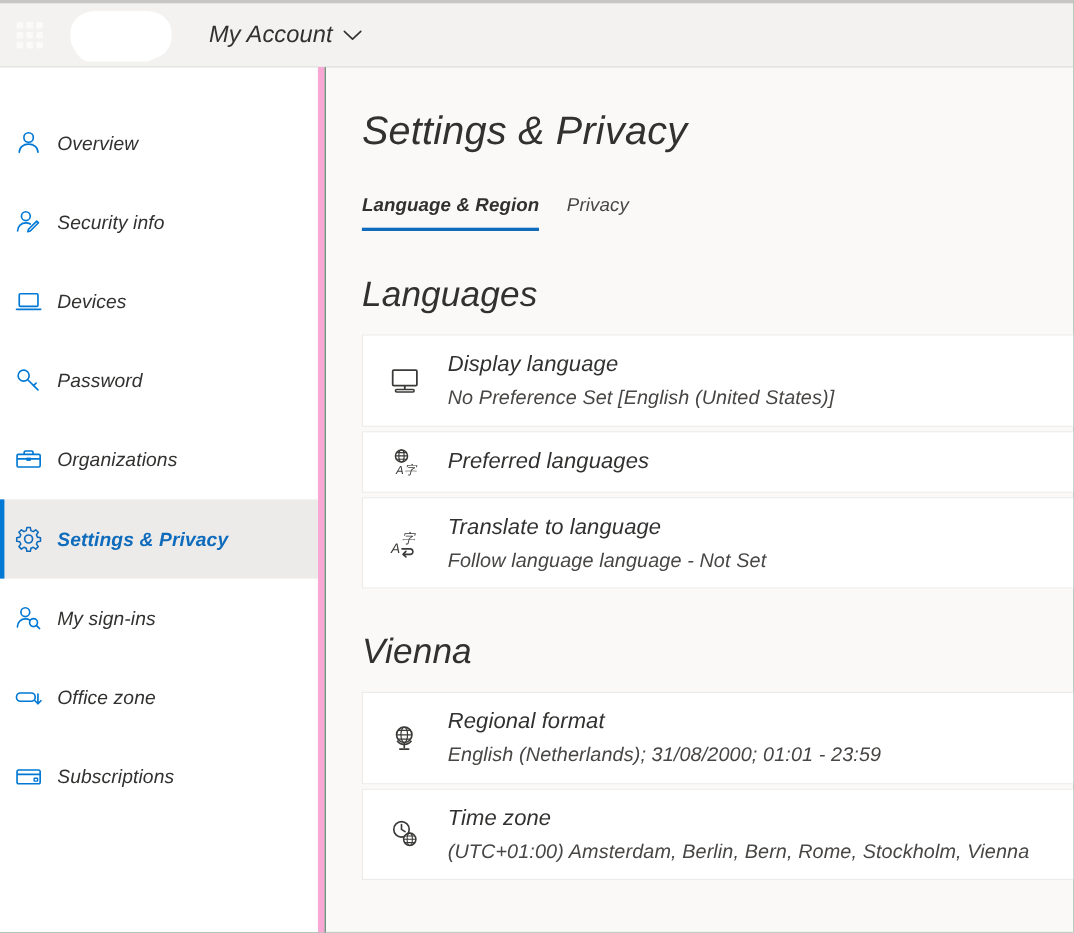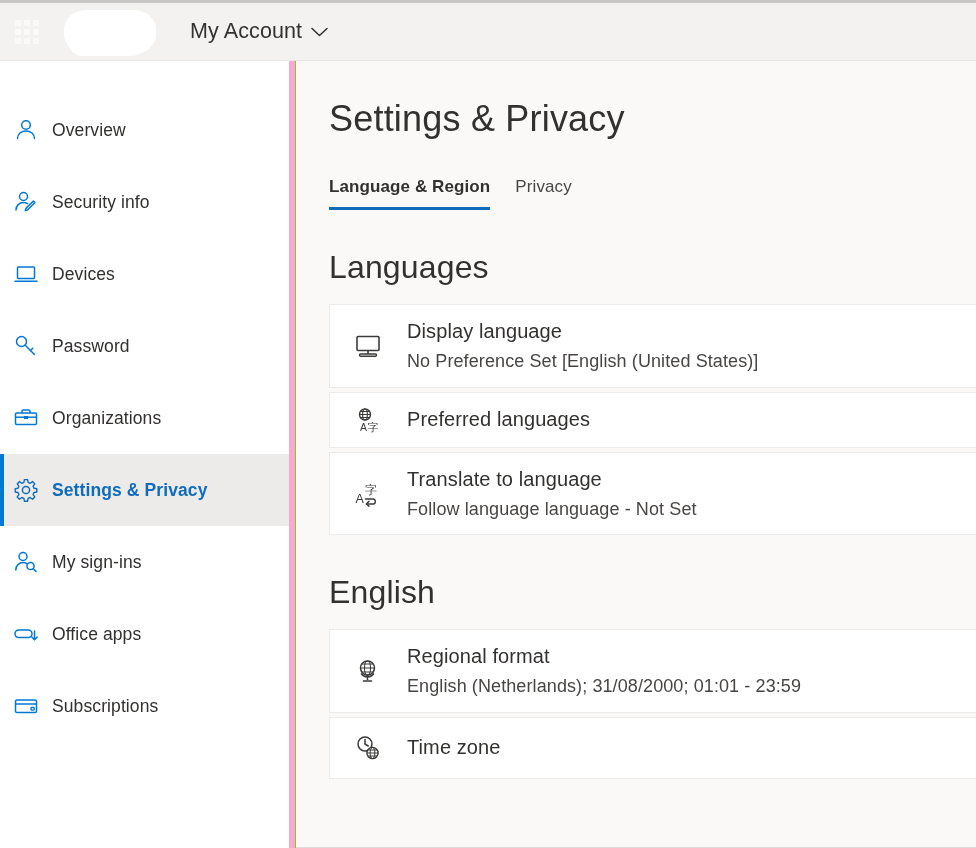--- a/index.html
+++ b/index.html
@@ -9,22 +9,23 @@
     height: 848px;
     overflow: hidden;
     background: #ffffff;
     font-family: "Liberation Sans", "DejaVu Sans", sans-serif;
   }
 
   #app {
     position: relative;
     width: 976px;
     height: 848px;
-    background: #84cc16;
+    background: #14532d;
     overflow: hidden;
+    font-style: italic;
   }
 
   
   .topbar {
     position: absolute;
     top: 0; left: 0;
     width: 976px;
     height: 61px;
     background: #f3f2f1;
     border-top: 3px solid #c8c6c4;
@@ -342,21 +343,21 @@
     </div>
 
     <div class="nav-item">
       <span class="nav-icon">
         <svg width="26" height="26" viewBox="0 0 26 26">
           <rect x="2" y="9" width="17" height="7.5" rx="3.7" fill="none" stroke="#0078d4" stroke-width="1.5"></rect>
           <path d="M21.5 10 V18.5" stroke="#0078d4" stroke-width="1.5" stroke-linecap="round"></path>
           <path d="M18.8 16 L21.5 18.8 L24.2 16" fill="none" stroke="#0078d4" stroke-width="1.5" stroke-linecap="round" stroke-linejoin="round"></path>
         </svg>
       </span>
-      <span class="nav-label">Office apps</span>
+      <span class="nav-label">Office zone</span>
     </div>
 
     <div class="nav-item">
       <span class="nav-icon">
         <svg width="26" height="26" viewBox="0 0 26 26">
           <rect x="2.5" y="7" width="21" height="12.5" rx="1.6" fill="none" stroke="#0078d4" stroke-width="1.5"></rect>
           <path d="M2.5 11 H23.5" stroke="#0078d4" stroke-width="1.5"></path>
           <rect x="18" y="14.5" width="3.2" height="2.6" rx="0.5" fill="none" stroke="#0078d4" stroke-width="1.3"></rect>
         </svg>
       </span>
@@ -419,21 +420,21 @@
             <path d="M16 23.2 L13.4 26 L16 28.3" fill="none" stroke="#3a3a38" stroke-width="1.5" stroke-linecap="round" stroke-linejoin="round"></path>
           </svg>
         </span>
         <span class="card-text">
           <span class="card-title">Translate to language</span>
           <span class="card-sub">Follow language language - Not Set</span>
         </span>
       </div>
     </div>
 
-    <h2 class="section-title">English</h2>
+    <h2 class="section-title">Vienna</h2>
 
     <div class="card-list">
 
       <div class="card tall">
         <span class="card-icon">
           <svg width="30" height="30" viewBox="0 0 30 30">
             <circle cx="14.5" cy="12" r="7" fill="none" stroke="#3a3a38" stroke-width="1.5"></circle>
             <ellipse cx="14.5" cy="12" rx="3" ry="7" fill="none" stroke="#3a3a38" stroke-width="1.1"></ellipse>
             <path d="M7.5 12 H21.5 M8.6 8 H20.4 M8.6 16 H20.4" stroke="#3a3a38" stroke-width="1.1"></path>
             <path d="M21 17.5 A8 8 0 0 1 8 17.5" fill="none" stroke="#3a3a38" stroke-width="1.5"></path>
@@ -452,18 +453,19 @@
           <svg width="30" height="30" viewBox="0 0 30 30">
             <circle cx="12" cy="11" r="7" fill="none" stroke="#3a3a38" stroke-width="1.5"></circle>
             <path d="M12 6.6 V11 L15.2 13" fill="none" stroke="#3a3a38" stroke-width="1.5" stroke-linecap="round" stroke-linejoin="round"></path>
             <circle cx="19.5" cy="20" r="5.6" fill="#ffffff" stroke="#3a3a38" stroke-width="1.4"></circle>
             <ellipse cx="19.5" cy="20" rx="2.4" ry="5.6" fill="none" stroke="#3a3a38" stroke-width="1"></ellipse>
             <path d="M14 20 H25 M14.8 17 H24.2 M14.8 23 H24.2" stroke="#3a3a38" stroke-width="1"></path>
           </svg>
         </span>
         <span class="card-text">
           <span class="card-title">Time zone</span>
+          <span class="card-sub">(UTC+01:00) Amsterdam, Berlin, Bern, Rome, Stockholm, Vienna</span>
         </span>
       </div>
     </div>
 
   </main>
 </div>
 
 </body></html>

